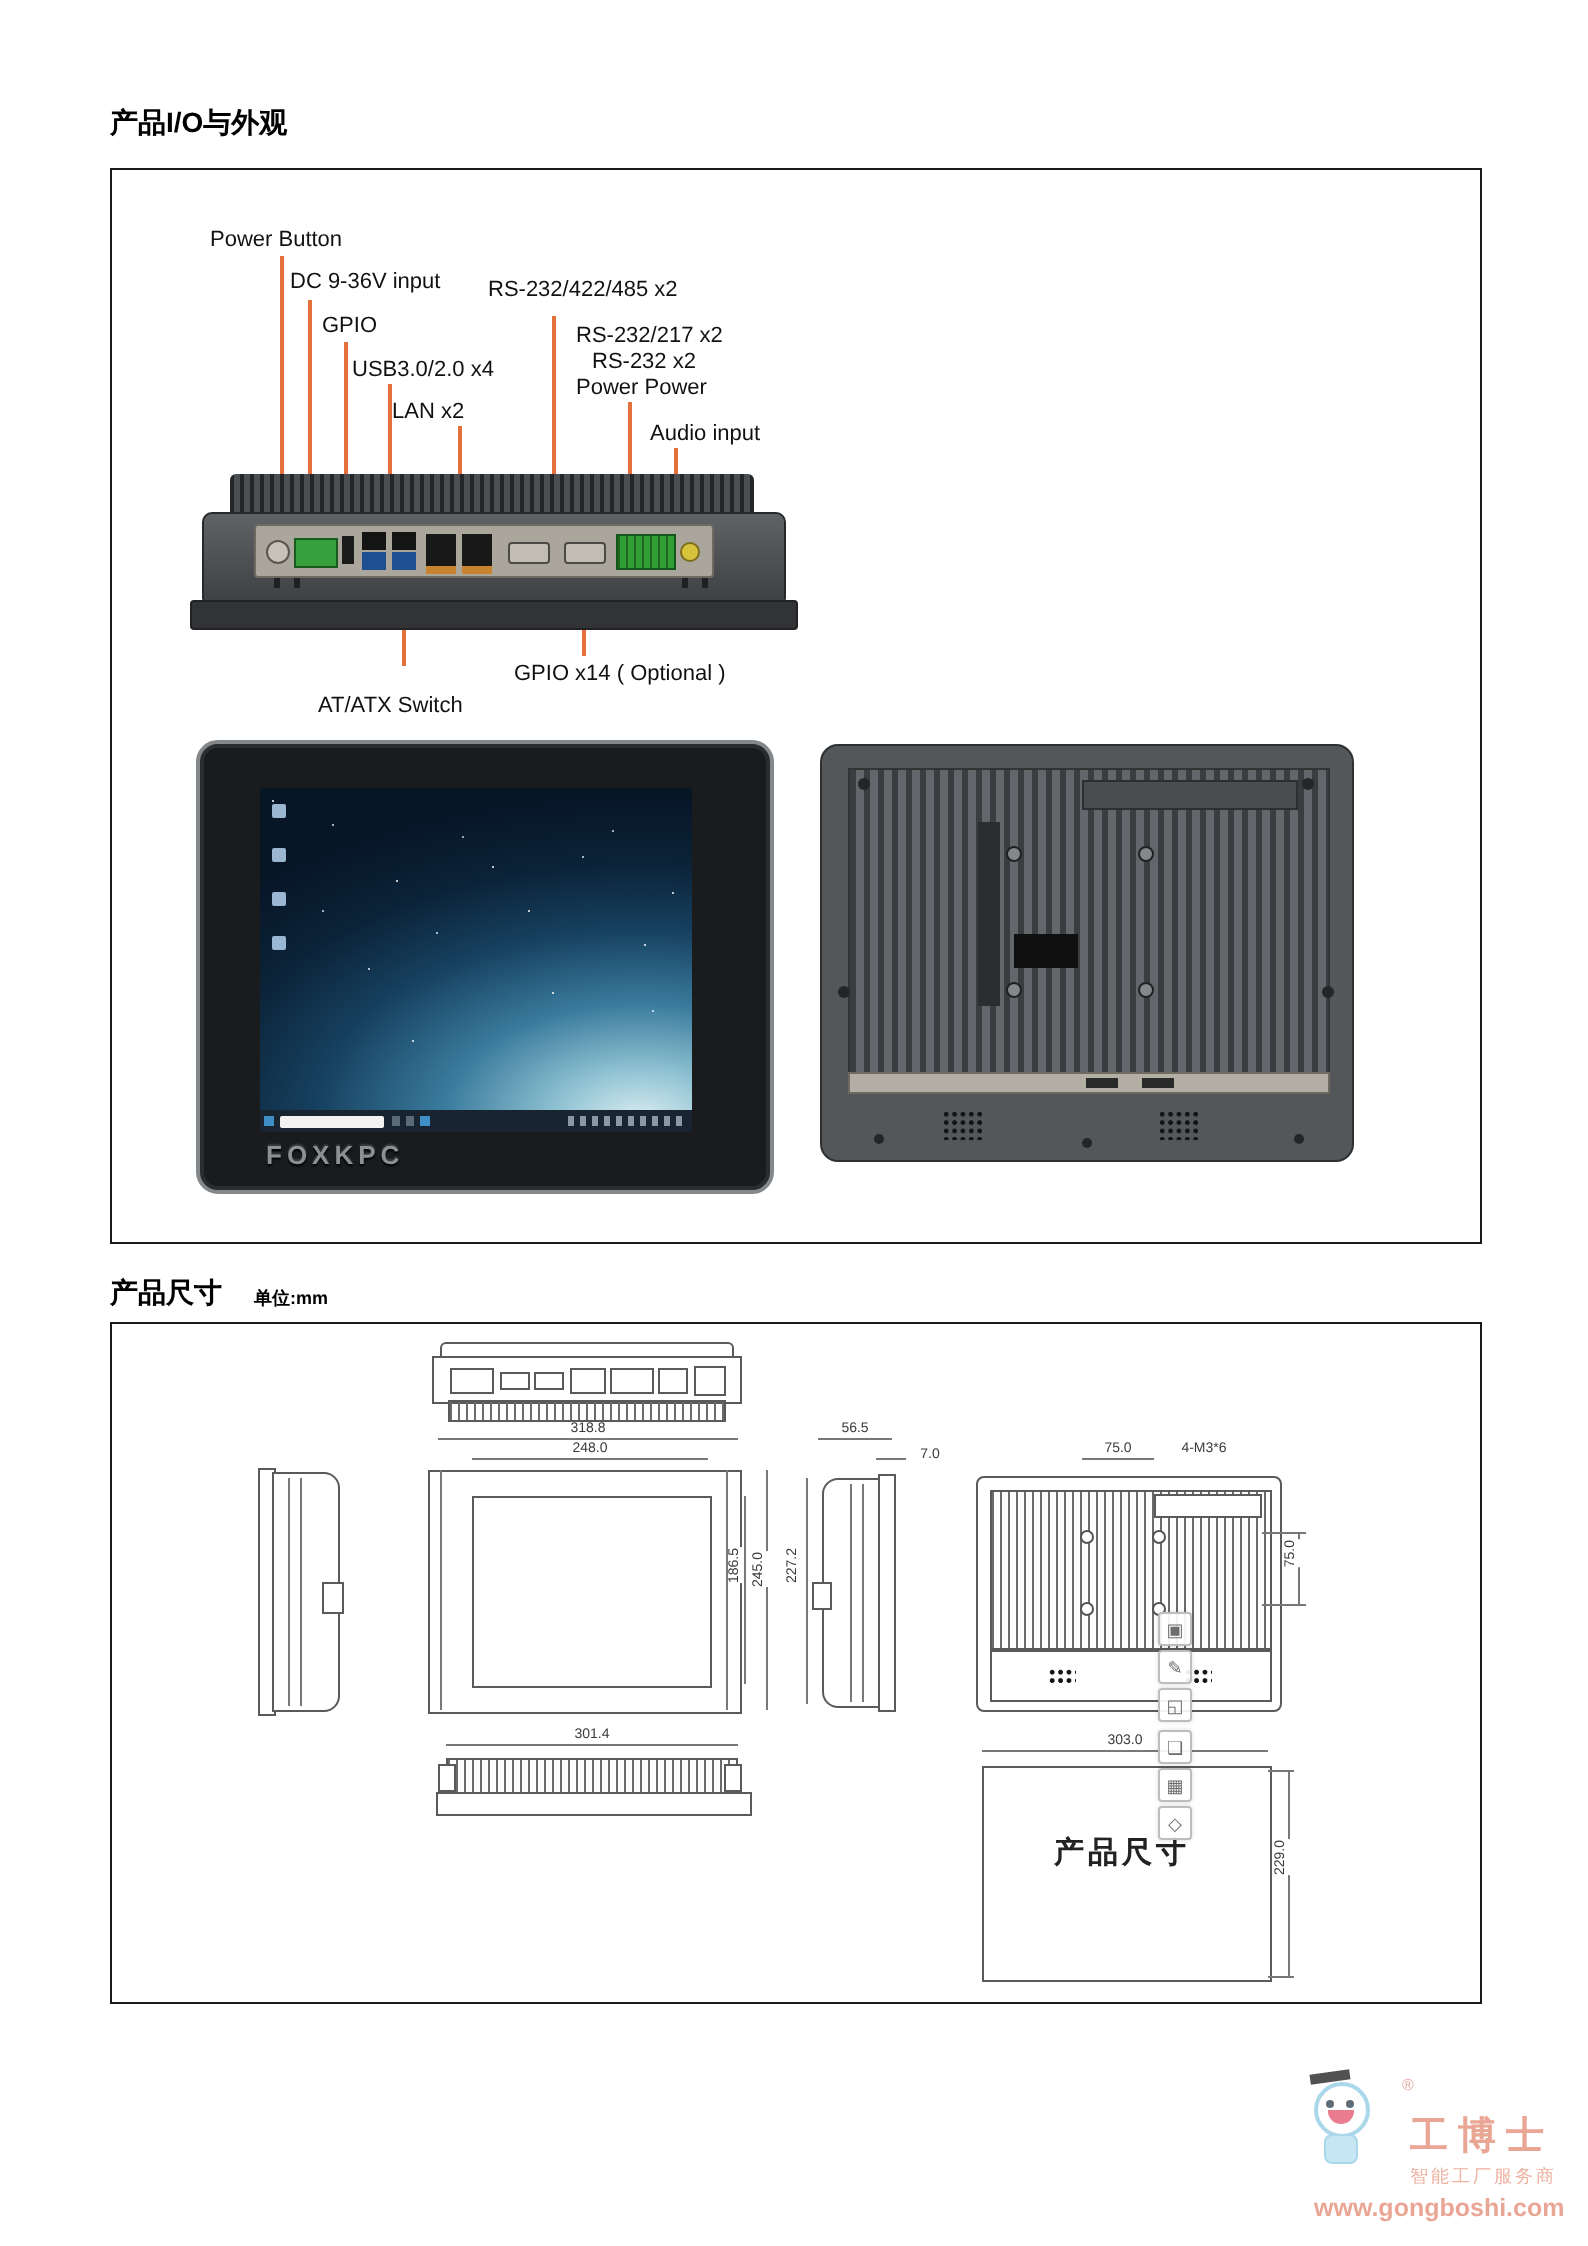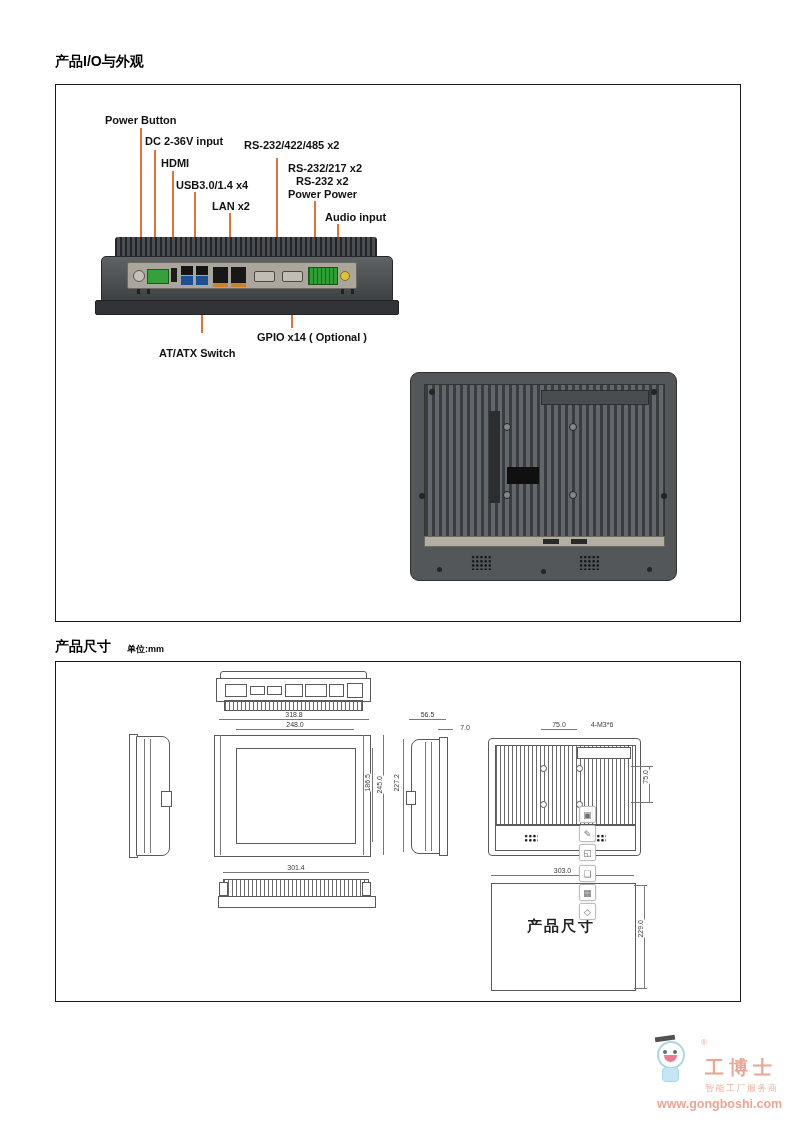--- a/index.html
+++ b/index.html
@@ -4,21 +4,21 @@
 <style>
   html,body{margin:0;padding:0;background:#e8e8e8;}
   .page{position:relative;width:794px;height:1123px;background:#ffffff;margin:0 auto;
         font-family:"Liberation Sans",sans-serif;overflow:hidden;}
   .abs{position:absolute;}
   
   .h1{font-size:14px;font-weight:bold;color:#000;}
   .unit{font-size:9px;font-weight:bold;color:#000;}
   .frame{border:1.5px solid #1a1a1a;background:#fff;}
   
-  .cl{font-size:11px;font-weight:700;color:#111;white-space:nowrap;}
+  .cl{font-size:11px;font-weight:400;color:#111;white-space:nowrap;}
   .ll{width:2px;background:#e4703c;}
   .lh{height:2px;background:#e4703c;}
   
   .fins{background:repeating-linear-gradient(90deg,#232527 0 2px,#4b4e52 2px 5px);}
   .iobody{background:linear-gradient(#606366,#3c3f42);border:1px solid #26282a;border-radius:5px;}
   .iostrip{background:#aba69c;border:1px solid #6f6a60;border-radius:2px;}
   .conn{position:absolute;}
   
   .frontdev{background:#191b1d;border:2px solid #85888b;border-radius:11px;box-shadow:inset 0 0 0 2px #2a2c2e;}
   .screen{background:radial-gradient(130% 95% at 88% 96%,#d8ecf0 0%,#8fc2d2 15%,#3a7b9d 35%,#16405f 58%,#0b2338 78%,#071526 100%);}
@@ -61,24 +61,24 @@
 </head>
 <body>
 
 <div class="page">
 
   <div class="abs h1" style="left:55px;top:53px;">产品I/O与外观</div>
 
   <div class="abs frame" style="left:55px;top:84px;width:684px;height:536px;">
 
     <div class="abs cl" style="left:49px;top:29px;">Power Button</div>
-    <div class="abs cl" style="left:89px;top:50px;">DC 2-36V input</div>
-    <div class="abs cl" style="left:105px;top:72px;">HDMI</div>
-    <div class="abs cl" style="left:120px;top:94px;">USB3.0/1.4 x4</div>
-    <div class="abs cl" style="left:156px;top:115px;">LAN x2</div>
+    <div class="abs cl" style="left:89px;top:50px;">DC 9-36V input</div>
+    <div class="abs cl" style="left:105px;top:72px;">GPIO</div>
+    <div class="abs cl" style="left:120px;top:94px;">USB3.0/2.0 x4</div>
+    <div class="abs cl" style="left:140px;top:115px;">LAN x2</div>
     <div class="abs cl" style="left:188px;top:54px;text-align:right;">RS-232/422/485 x2</div>
     <div class="abs cl" style="left:232px;top:77px;">RS-232/217 x2</div>
     <div class="abs cl" style="left:240px;top:90px;">RS-232 x2</div>
     <div class="abs cl" style="left:232px;top:103px;">Power Power</div>
     <div class="abs cl" style="left:269px;top:126px;">Audio input</div>
     <div class="abs cl" style="left:103px;top:262px;">AT/ATX Switch</div>
     <div class="abs cl" style="left:201px;top:246px;">GPIO x14 ( Optional )</div>
 
     <div class="abs ll" style="left:84px;top:43px;height:140px;"></div>
     <div class="abs ll" style="left:98px;top:65px;height:117px;"></div>
@@ -113,20 +113,38 @@
         <div class="conn" style="left:103px;top:4px;width:15px;height:16px;background:#181818;border-bottom:4px solid #c8832f;"></div>
         <div class="conn" style="left:126px;top:8px;width:19px;height:9px;background:#c2bdb4;border:1px solid #4c4a45;border-radius:2px;"></div>
         <div class="conn" style="left:154px;top:8px;width:19px;height:9px;background:#c2bdb4;border:1px solid #4c4a45;border-radius:2px;"></div>
         <div class="conn" style="left:180px;top:4px;width:28px;height:16px;background:#2f9e35;border:1px solid #14551a;
              background-image:repeating-linear-gradient(90deg,rgba(0,0,0,.35) 0 1px,transparent 1px 4px);"></div>
         <div class="conn" style="left:212px;top:8px;width:8px;height:8px;border-radius:50%;background:#d8c33c;border:1px solid #7d6e1a;"></div>
       </div>
       <div class="abs" style="left:-6px;top:68px;width:302px;height:13px;background:#313336;border:1px solid #202224;border-radius:2px;"></div>
     </div>
 
+    <div class="abs frontdev" style="left:42px;top:285px;width:285px;height:223px;">
+      <div class="abs screen" style="left:30px;top:22px;width:216px;height:172px;">
+        <div class="abs stars" style="left:6px;top:6px;"></div>
+        <div class="abs dicon" style="left:6px;top:8px;"></div>
+        <div class="abs dicon" style="left:6px;top:30px;"></div>
+        <div class="abs dicon" style="left:6px;top:52px;"></div>
+        <div class="abs dicon" style="left:6px;top:74px;"></div>
+        <div class="abs taskbar" style="left:0;bottom:0;width:216px;height:11px;">
+          <div class="abs" style="left:2px;top:3px;width:5px;height:5px;background:#3e8fc8;"></div>
+          <div class="abs" style="left:10px;top:2.5px;width:52px;height:6px;background:#f2f2f2;border-radius:1px;"></div>
+          <div class="abs" style="left:66px;top:3px;width:4px;height:5px;background:#5a6a78;"></div>
+          <div class="abs" style="left:73px;top:3px;width:4px;height:5px;background:#5a6a78;"></div>
+          <div class="abs" style="left:80px;top:3px;width:5px;height:5px;background:#3e8fc8;"></div>
+          <div class="abs" style="right:4px;top:3px;width:58px;height:5px;background:repeating-linear-gradient(90deg,#8a98a5 0 3px,transparent 3px 6px);"></div>
+        </div>
+      </div>
+      <div class="abs brand" style="left:33px;top:198px;">FOXKPC</div>
+    </div>
 
     <div class="abs backdev" style="left:354px;top:287px;width:265px;height:207px;">
       <div class="abs backfins" style="left:13px;top:11px;width:239px;height:152px;"></div>
       <div class="abs" style="left:130px;top:17px;width:106px;height:13px;background:#4a4d50;border:1px solid #2c2e30;"></div>
       <div class="abs" style="left:78px;top:38px;width:11px;height:92px;background:#2b2d2f;"></div>
       <div class="abs" style="left:96px;top:94px;width:32px;height:17px;background:#101010;"></div>
       <div class="abs hole" style="left:92px;top:50px;width:6px;height:6px;"></div>
       <div class="abs hole" style="left:158px;top:50px;width:6px;height:6px;"></div>
       <div class="abs hole" style="left:92px;top:118px;width:6px;height:6px;"></div>
       <div class="abs hole" style="left:158px;top:118px;width:6px;height:6px;"></div>

